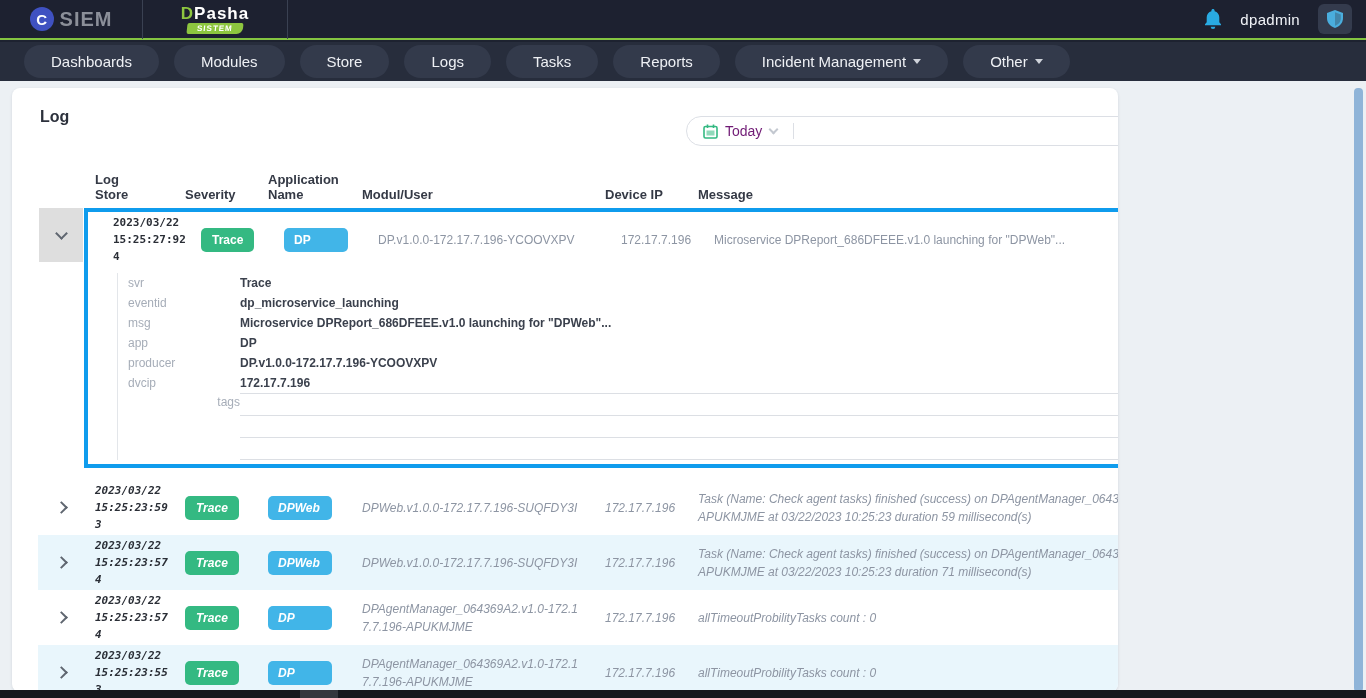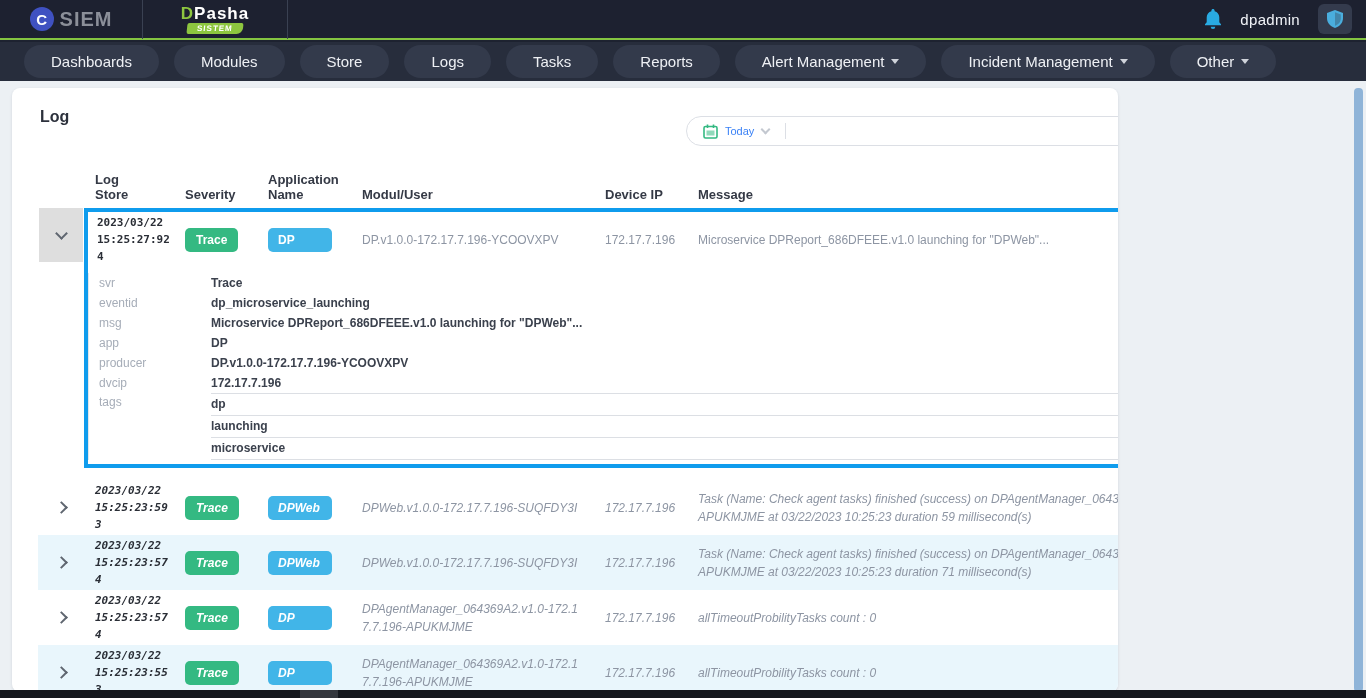--- a/index.html
+++ b/index.html
@@ -45,21 +45,21 @@
              background:var(--scrollbar-blue,#8fb4d8); border-radius:4px; }
   .bottombar { position:absolute; left:0; bottom:-617px; top:609px; width:1366px; height:8px; background:#15181e; }
   .hthumb { position:absolute; left:300px; top:0; width:38px; height:8px; background:#34373e; }
 
   .page-title { position:absolute; top:20px; left:28px; font-size:16px; font-weight:600; color:#2c313c; }
 
   
   .toolbar-pill { position:absolute; top:28px; left:674px; width:578px; height:30px; border:1px solid #dcdfe5;
                   border-radius:16px; display:flex; align-items:center; padding:0 10px 0 16px; background:#fff; }
   .cal-icon { margin-right:7px; }
-  .date-label { color:#3b82f6; font-size:11px; }
+  .date-label { color:#701a75; font-size:14px; }
   .chev-sm { width:7px; height:7px; border-right:2px solid #c3c8d0; border-bottom:2px solid #c3c8d0;
              transform:rotate(45deg); margin:-3px 0 0 8px; }
   .pill-div { width:1px; height:16px; background:#dcdfe5; margin:0 12px 0 16px; }
   .search-input { flex:1; border:none; outline:none; font-size:13px; color:#4a4f58; background:transparent; height:26px; }
   .circle-btn { position:absolute; top:31px; width:24px; height:24px; border-radius:50%; border:none;
                 background:#e7eaee; display:flex; align-items:center; justify-content:center; cursor:pointer; }
   .btn-more { left:1261px; }
   .btn-back { left:1288px; }
   .dots { display:flex; gap:2px; }
   .dots i { width:3px; height:3px; border-radius:50%; background:#5d636d; }
@@ -86,22 +86,22 @@
   .cell.modul, .cell.ip, .cell.msg { font-size:12px; color:#8d95a3; line-height:18px; }
   .cell.modul { word-break:break-all; padding-right:10px; }
   .cell.msg { padding-right:30px; }
 
   
   .exp-wrap { display:flex; }
   .exp-col { width:46px; display:flex; justify-content:center; align-items:flex-start; }
   .exp-box { width:44px; height:54px; background:#dedede; display:flex; align-items:center; justify-content:center; cursor:pointer; }
   .sel-box { flex:1; border:4px solid var(--selection-blue,#0f9ced); background:#fff; padding-bottom:4px; }
   .sel-main { display:grid; grid-template-columns:88px 83px 94px 243px 93px 1fr; align-items:center; min-height:54px; }
-  .sel-main .cell { padding-left:9px; }
-  .details { margin:6px 0 0 0; border-left:1px solid #e3e6ea; padding-left:10px; }
+  .sel-main .cell { padding-left:25px; }
+  .details { margin:6px 0 0 29px; border-left:1px solid #e3e6ea; padding-left:10px; }
   .d-row { display:flex; min-height:20px; align-items:center; }
   .d-key { width:112px; font-size:12px; color:#a6adb8; flex:none; }
   .d-val { font-size:12px; font-weight:bold; color:#3b414d; }
   .tags-block { flex:1; margin-right:2px; border-top:1px solid #dcdfe4; }
   .tag-item { height:22px; line-height:21px; border-bottom:1px solid #dcdfe4; font-size:12px; font-weight:bold; color:#3b414d; }
   .row-gap { height:12px; }
 </style>
 </head>
 <body>
 
@@ -146,24 +146,20 @@
         <span>Store</span>
       </button>
     <button class="nav-pill">
         <span>Logs</span>
       </button>
     <button class="nav-pill">
         <span>Tasks</span>
       </button>
     <button class="nav-pill">
         <span>Reports</span>
-      </button>
-    <button class="nav-pill">
-        <span>Alert Management</span>
-        <span class="caret"></span>
       </button>
     <button class="nav-pill">
         <span>Incident Management</span>
         <span class="caret"></span>
       </button>
     <button class="nav-pill">
         <span>Other</span>
         <span class="caret"></span>
       </button>
   </nav>
@@ -248,21 +244,21 @@
                   <span class="d-val">DP</span>
                 </div>
               <div class="d-row">
                   <span class="d-key">producer</span>
                   <span class="d-val">DP.v1.0.0-172.17.7.196-YCOOVXPV</span>
                 </div>
               <div class="d-row">
                   <span class="d-key">dvcip</span>
                   <span class="d-val">172.17.7.196</span>
                 </div>
-              <div class="d-row" style="align-items:flex-start;">
+              <div class="d-row" style="align-items:flex-start;text-align:right;">
                 <span class="d-key" style="padding-top:2px;">tags</span>
                 <div class="tags-block">
                   <div class="tag-item">dp</div>
                   <div class="tag-item">launching</div>
                   <div class="tag-item">microservice</div>
                 </div>
               </div>
             </div>
           </div>
         </div>

